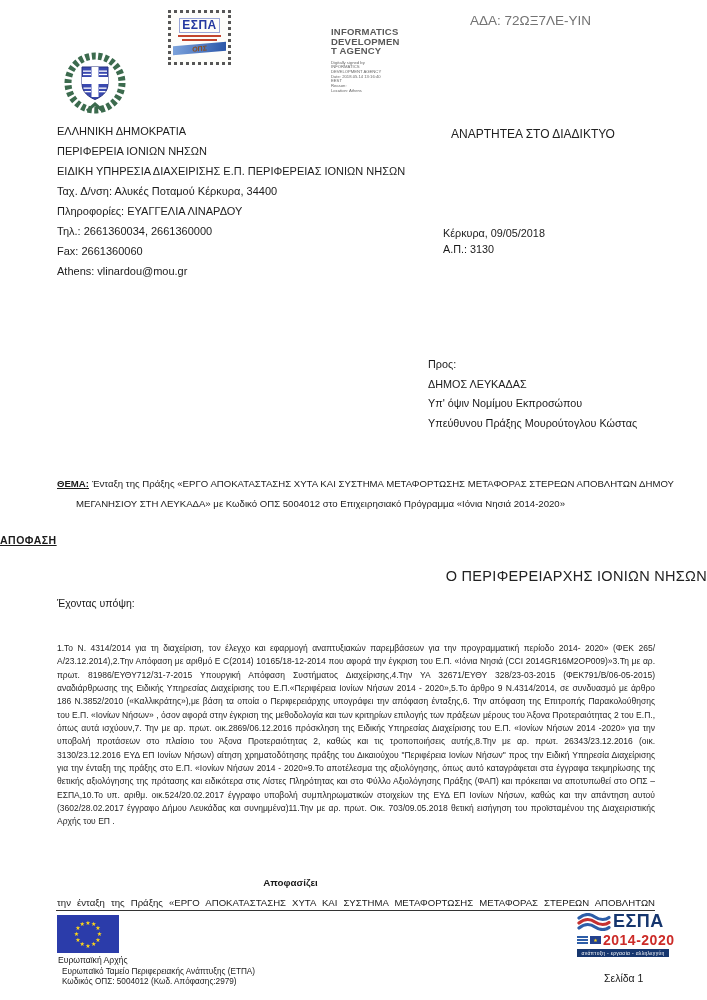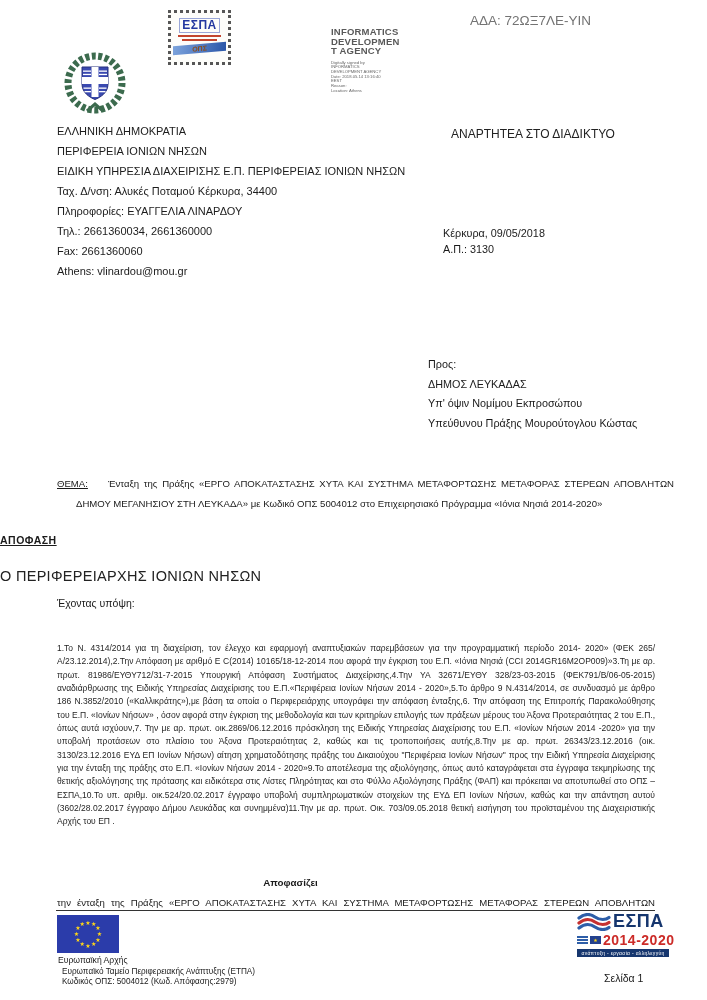--- a/index.html
+++ b/index.html
@@ -34,26 +34,26 @@
 
   .sender { position:absolute; left:57px; top:121px; font-size:11px; line-height:20px; color:#1c1c1c; }
 
   .refblock { position:absolute; left:432px; top:225px; font-size:10.8px; line-height:16px;margin-left:11px; }
 
   .recipient { position:absolute; left:428px; top:355px; font-size:10.8px; line-height:19.5px; }
 
   .subject { position:absolute; left:57px; top:474px; width:598px;
     font-size:9.6px; line-height:19.5px; text-align:justify;
     padding-left:19px; text-indent:-19px; }
-  .subject-label { font-weight:normal; text-decoration:underline; margin-right:20px; }
+  .subject-label { font-weight:bold; text-decoration:underline; margin-right:3px; }
 
   .decision-heading { position:absolute; left:0; top:534px; width:707px; 
     font-weight:bold; text-decoration:underline; font-size:10.5px; letter-spacing:.5px; }
 
-  .authority { position:absolute; left:0; top:568px; width:707px; text-align:left;
+  .authority { position:absolute; left:0; top:568px; width:707px; text-align:right;
     font-size:14.5px; letter-spacing:.3px; color:#222; }
 
   .having { position:absolute; left:57px; top:597px; font-size:10.5px; }
 
   .considerations { position:absolute; left:57px; top:642px; width:598px;
     font-size:8.5px; line-height:13.35px; text-align:justify; color:#1f1f1f; }
 
   .decides { position:absolute; left:0; top:877px; width:581px; text-align:center;
     font-size:9.8px; font-weight:bold; }
 

